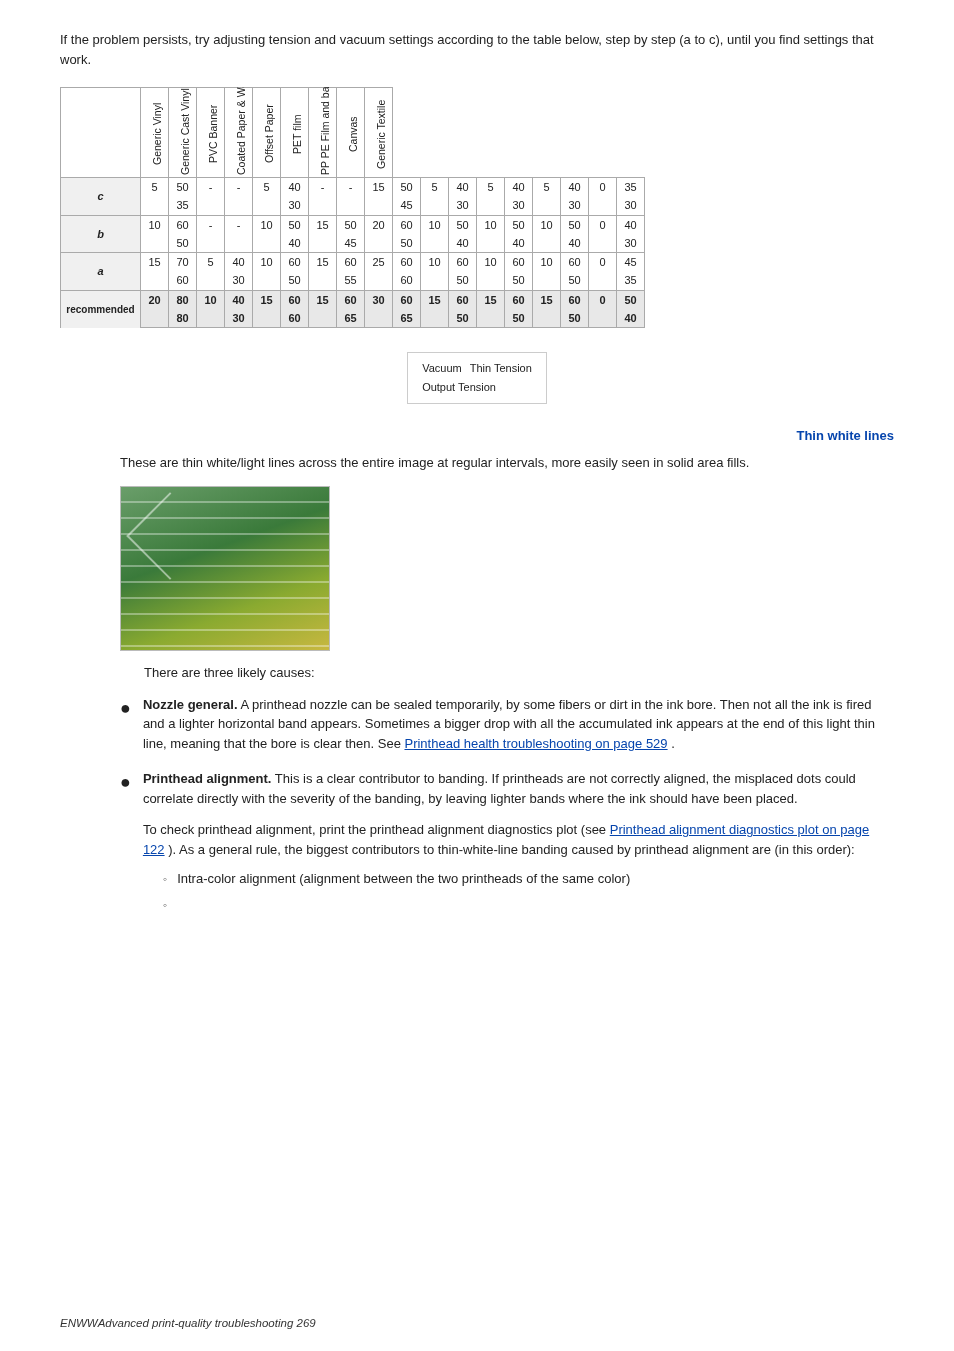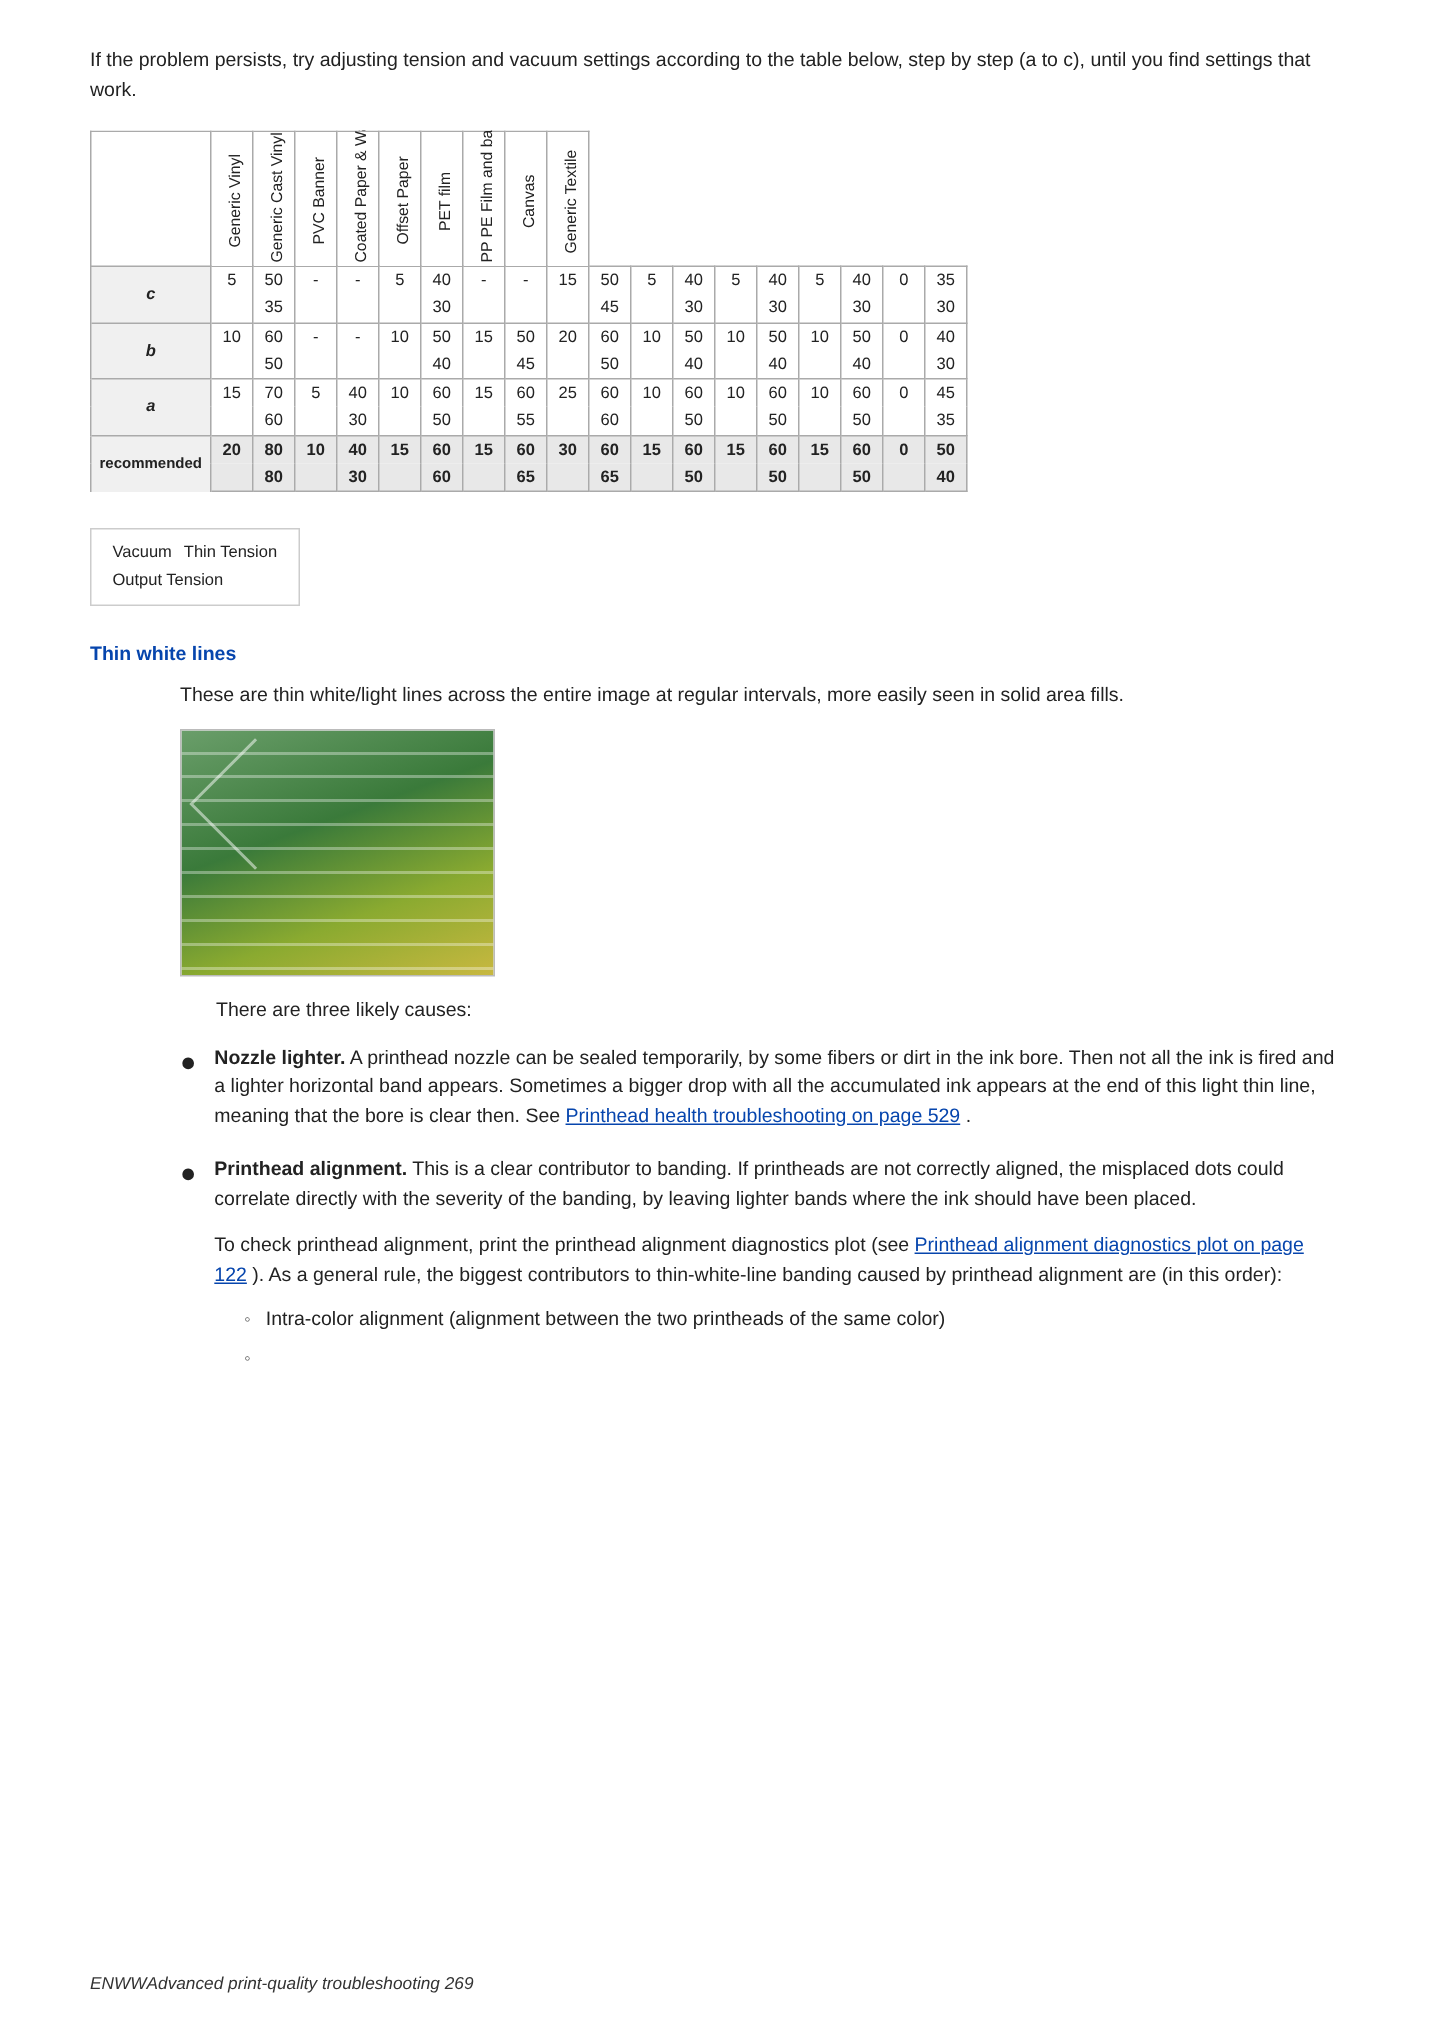--- a/index.html
+++ b/index.html
@@ -56,21 +56,21 @@
     }
     .bold-row td {
       font-weight: bold;
     }
     tr.top-row td { border-bottom: none; }
     tr.bot-row td { border-top: none; }
 
     
     .legend-box {
       display: flex;
-      justify-content: flex-start;
+      justify-content: center;
       margin-top: 8px;
       margin-bottom: 24px;
     }
     .legend-inner {
       border: 1px solid #ccc;
       padding: 6px 14px;
       font-size: 11px;
       line-height: 1.7;
     }
     .legend-row {
@@ -78,20 +78,21 @@
       align-items: center;
       gap: 8px;
     }
 
     
     .section-heading {
       color: #0645ad;
       font-weight: bold;
       font-size: 13px;
       margin-bottom: 10px;
+      text-align: right;
     }
 
     .section-desc {
       margin-left: 60px;
       margin-bottom: 14px;
       line-height: 1.5;
     }
 
     
     .image-box {
@@ -414,21 +415,21 @@
 <p class="section-desc">These are thin white/light lines across the entire image at regular intervals, more easily seen in solid area fills.</p>
 
 <div class="image-box"></div>
 
 <p class="causes-text">There are three likely causes:</p>
 
 <ul class="bullet-list">
   <li>
     <span class="bullet-dot">●</span>
     <div class="bullet-content">
-      <span><b>Nozzle lighter.</b></span>
+      <span><b>Nozzle general.</b></span>
       <span> A printhead nozzle can be sealed temporarily, by some fibers or dirt in the ink bore. Then not all the ink is fired and a lighter horizontal band appears. Sometimes a bigger drop with all the accumulated ink appears at the end of this light thin line, meaning that the bore is clear then. See </span>
       <a href="#" class="link">Printhead health troubleshooting on page 529</a>
       <span>.</span>
     </div>
   </li>
   <li>
     <span class="bullet-dot">●</span>
     <div class="bullet-content">
       <span><b>Printhead alignment.</b></span>
       <span> This is a clear contributor to banding. If printheads are not correctly aligned, the misplaced dots could correlate directly with the severity of the banding, by leaving lighter bands where the ink should have been placed.</span>

